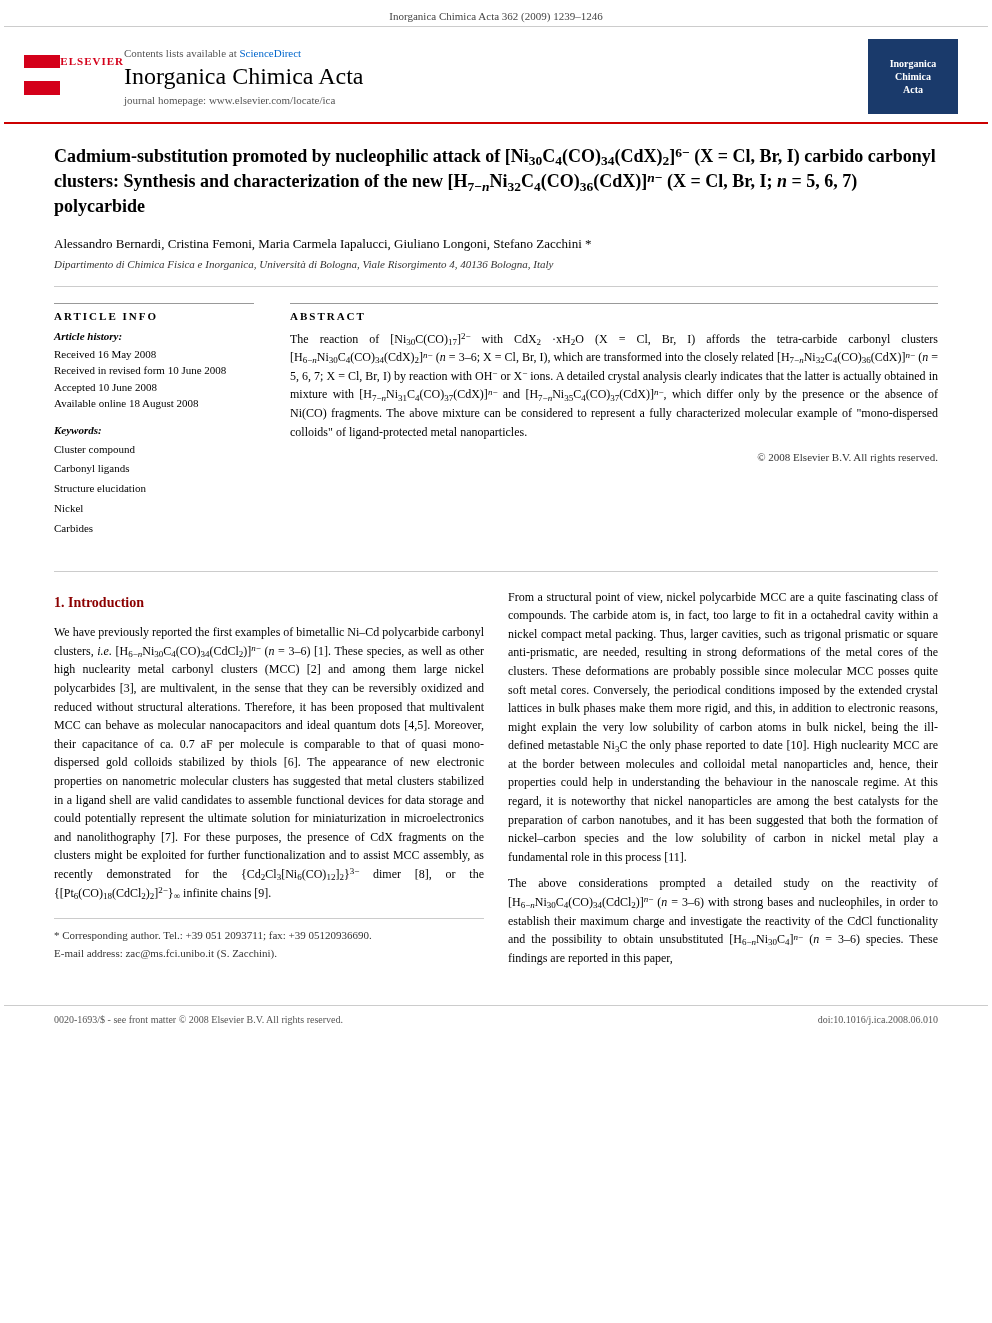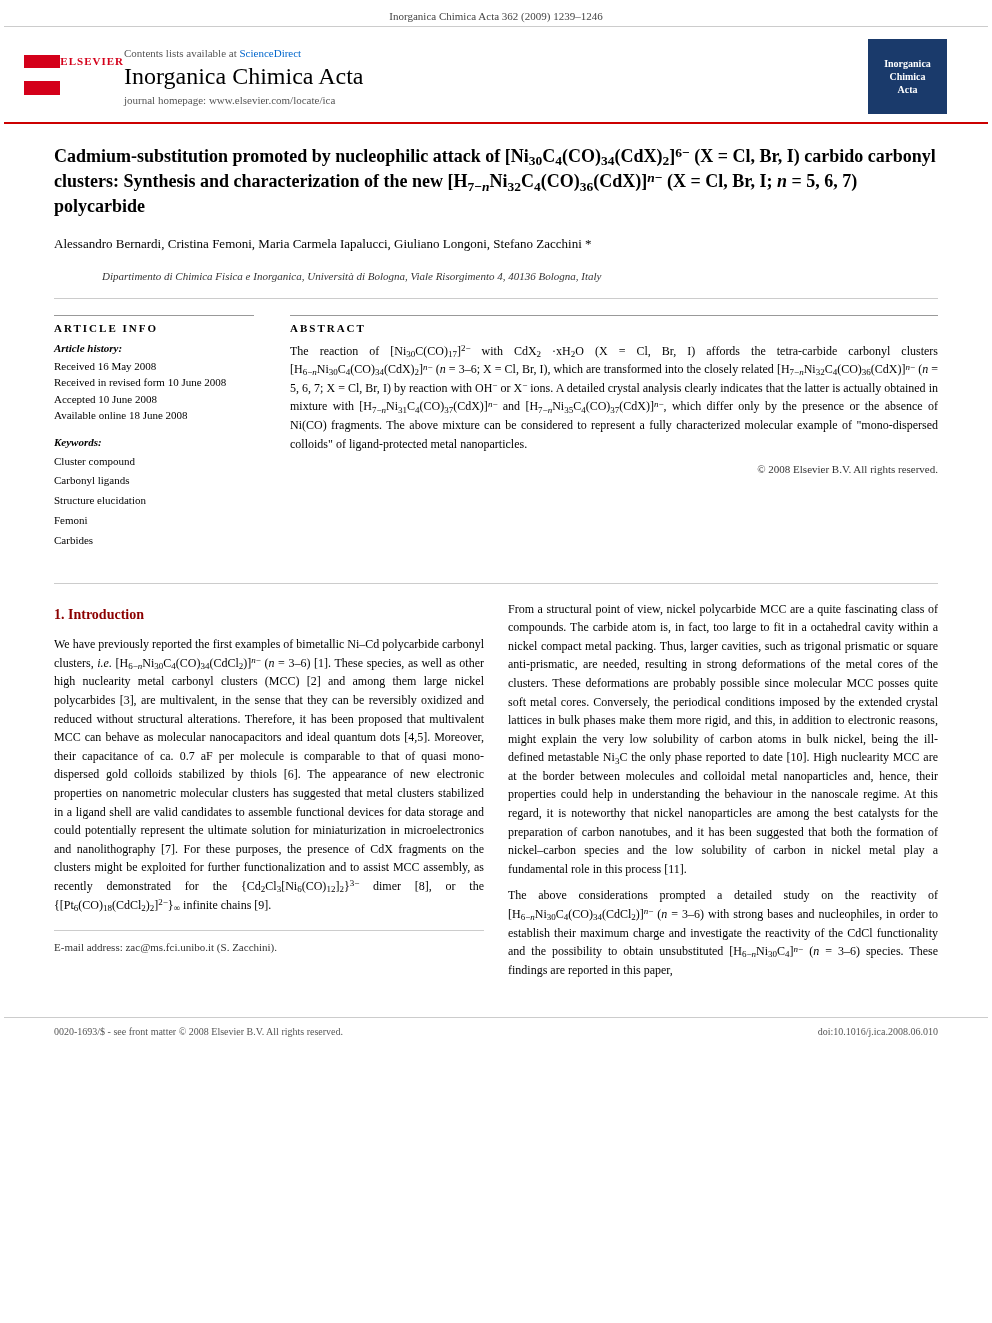--- a/index.html
+++ b/index.html
@@ -75,21 +75,21 @@
     }
     .journal-url {
       font-size: 11px;
       color: #555;
     }
     .journal-header-right {
       width: 100px;
       text-align: right;
     }
     .journal-logo-box {
-      width: 79px;
+      width: 90px;
       height: 75px;
       background: #1a3a6b;
       display: flex;
       flex-direction: column;
       align-items: center;
       justify-content: center;
       padding: 5px;
     }
     .journal-logo-box .logo-title {
       color: #fff;
@@ -109,29 +109,28 @@
       font-size: 18px;
       font-weight: bold;
       line-height: 1.4;
       margin-bottom: 16px;
       color: #000;
     }
 
     
     .authors {
       font-size: 13px;
-      margin-bottom: 18px;
+      margin-bottom: 6px;
       color: #000;
     }
     .affiliation {
       font-size: 11px;
       font-style: italic;
       color: #333;
       margin-bottom: 16px;
-      margin-left: 48px;
     }
 
     
     .article-body {
       display: flex;
       gap: 36px;
       margin-bottom: 20px;
     }
     .article-info {
       width: 200px;
@@ -294,29 +293,29 @@
 
     <div class="article-body">
 
       <div class="article-info">
         <h3>ARTICLE INFO</h3>
         <div class="info-section">
           <div class="info-label">Article history:</div>
           <div class="info-value">Received 16 May 2008</div>
           <div class="info-value">Received in revised form 10 June 2008</div>
           <div class="info-value">Accepted 10 June 2008</div>
-          <div class="info-value">Available online 18 June 2008</div>
+          <div class="info-value">Available online 18 August 2008</div>
         </div>
         <div class="info-section">
           <div class="info-label">Keywords:</div>
           <div class="keywords-list">
             <div>Cluster compound</div>
             <div>Carbonyl ligands</div>
             <div>Structure elucidation</div>
-            <div>Femoni</div>
+            <div>Nickel</div>
             <div>Carbides</div>
           </div>
         </div>
       </div>
 
       <div class="abstract-section">
         <h3>ABSTRACT</h3>
         <div class="abstract-text">
           The reaction of [Ni<sub>30</sub>C(CO)<sub>17</sub>]<sup>2−</sup> with CdX<sub>2</sub> ·xH<sub>2</sub>O (X = Cl, Br, I) affords the tetra-carbide carbonyl clusters
           [H<sub>6−<i>n</i></sub>Ni<sub>30</sub>C<sub>4</sub>(CO)<sub>34</sub>(CdX)<sub>2</sub>]<sup><i>n</i>−</sup> (<i>n</i> = 3–6; X = Cl, Br, I), which are transformed into the closely related
@@ -334,20 +333,21 @@
     <div class="body-columns">
 
       <div class="body-col">
         <div class="section-title">1. Introduction</div>
         <p>
           We have previously reported the first examples of bimetallic
           Ni–Cd polycarbide carbonyl clusters, <span class="italic">i.e.</span> [H<sub>6−<i>n</i></sub>Ni<sub>30</sub>C<sub>4</sub>(CO)<sub>34</sub>(CdCl<sub>2</sub>)]<sup><i>n</i>−</sup> (<i>n</i> = 3–6) [1]. These species, as well as other high nuclearity metal carbonyl clusters (MCC) [2] and among them large nickel polycarbides [3], are multivalent, in the sense that they can be reversibly oxidized and reduced without structural alterations. Therefore, it has been proposed that multivalent MCC can behave as molecular nanocapacitors and ideal quantum dots [4,5]. Moreover, their capacitance of ca. 0.7 aF per molecule is comparable to that of quasi mono-dispersed gold colloids stabilized by thiols [6]. The appearance of new electronic properties on nanometric molecular clusters has suggested that metal clusters stabilized in a ligand shell are valid candidates to assemble functional devices for data storage and could potentially represent the ultimate solution for miniaturization in microelectronics and nanolithography [7]. For these purposes, the presence of CdX fragments on the clusters might be exploited for further functionalization and to assist MCC assembly, as recently demonstrated for the {Cd<sub>2</sub>Cl<sub>3</sub>[Ni<sub>6</sub>(CO)<sub>12</sub>]<sub>2</sub>}<sup>3−</sup> dimer [8], or the {[Pt<sub>6</sub>(CO)<sub>18</sub>(CdCl<sub>2</sub>)<sub>2</sub>]<sup>2−</sup>}<sub>∞</sub> infinite chains [9].
         </p>
 
         <div class="footnotes">
+          <div>* Corresponding author. Tel.: +39 051 2093711; fax: +39 05120936690.</div>
           <div>E-mail address: zac@ms.fci.unibo.it (S. Zacchini).</div>
         </div>
       </div>
 
       <div class="body-col">
         <p>
           From a structural point of view, nickel polycarbide MCC are a quite fascinating class of compounds. The carbide atom is, in fact, too large to fit in a octahedral cavity within a nickel compact metal packing. Thus, larger cavities, such as trigonal prismatic or square anti-prismatic, are needed, resulting in strong deformations of the metal cores of the clusters. These deformations are probably possible since molecular MCC posses quite soft metal cores. Conversely, the periodical conditions imposed by the extended crystal lattices in bulk phases make them more rigid, and this, in addition to electronic reasons, might explain the very low solubility of carbon atoms in bulk nickel, being the ill-defined metastable Ni<sub>3</sub>C the only phase reported to date [10]. High nuclearity MCC are at the border between molecules and colloidal metal nanoparticles and, hence, their properties could help in understanding the behaviour in the nanoscale regime. At this regard, it is noteworthy that nickel nanoparticles are among the best catalysts for the preparation of carbon nanotubes, and it has been suggested that both the formation of nickel–carbon species and the low solubility of carbon in nickel metal play a fundamental role in this process [11].
         </p>
         <p>
           The above considerations prompted a detailed study on the reactivity of [H<sub>6−<i>n</i></sub>Ni<sub>30</sub>C<sub>4</sub>(CO)<sub>34</sub>(CdCl<sub>2</sub>)]<sup><i>n</i>−</sup> (<i>n</i> = 3–6) with strong bases and nucleophiles, in order to establish their maximum charge and investigate the reactivity of the CdCl functionality and the possibility to obtain unsubstituted [H<sub>6−<i>n</i></sub>Ni<sub>30</sub>C<sub>4</sub>]<sup><i>n</i>−</sup> (<i>n</i> = 3–6) species. These findings are reported in this paper,

